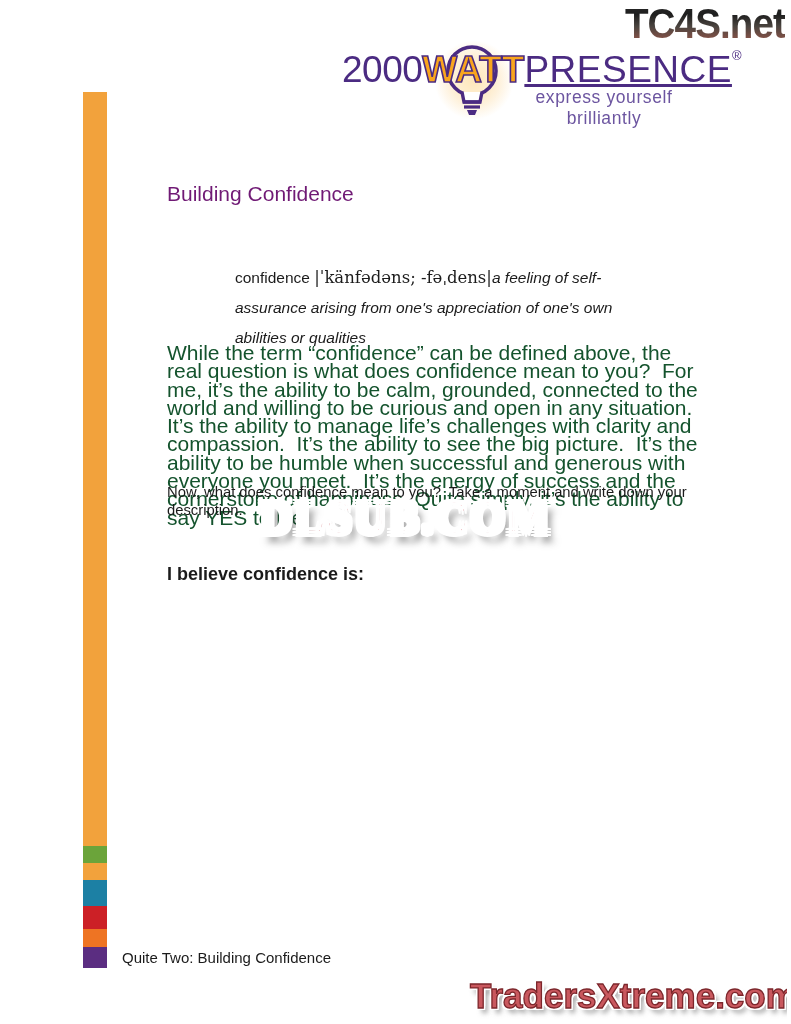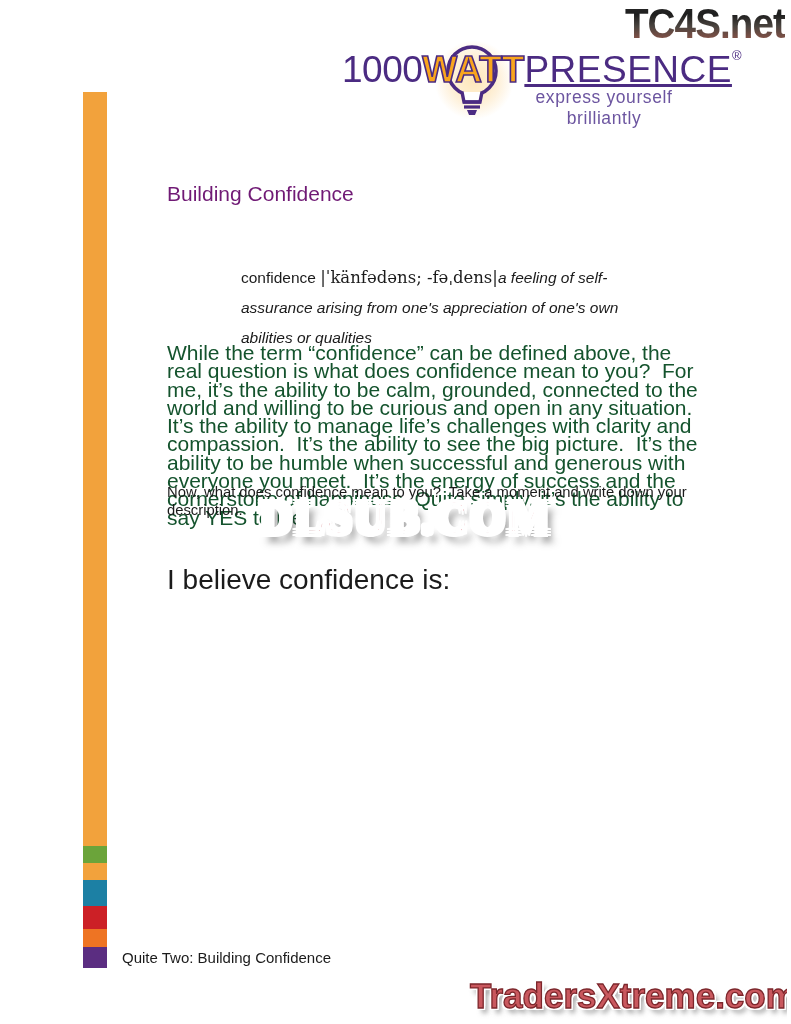--- a/index.html
+++ b/index.html
@@ -102,21 +102,20 @@
     font-weight: 400;
     color: #701a75;
   }
   .definition {
     position: absolute;
     left: 231px; top: 263px;
     width: 420px;
     font-size: 15.5px;
     line-height: 30px;
     color: #1b1b1b;
-    margin-left: 6px;
   }
   .def-word { font-style: normal; }
   .def-phonetic { font-family: "DejaVu Serif", "Liberation Serif", serif; font-size: 16.5px; }
   .def-meaning { font-style: italic; }
   .para-1 {
     position: absolute;
     left: 163px; top: 344px;
     width: 543px;
     font-size: 21px;
     line-height: 18.3px;
@@ -128,22 +127,22 @@
     left: 163px; top: 483px;
     width: 543px;
     font-size: 14.8px;
     line-height: 18.3px;
     color: #1b1b1b;
     white-space: pre-wrap;
   }
   .prompt-heading {
     position: absolute;
     left: 163px; top: 564px;
-    font-size: 28px;
-    font-weight: 400;
+    font-size: 18px;
+    font-weight: 700;
     color: #1b1b1b;
   }
   .footer-label {
     position: absolute;
     left: 118px; top: 949px;
     font-size: 15px;
     color: #1b1b1b;
   }
 
   
@@ -190,21 +189,21 @@
   <div class="logo-glow"></div>
 
   <svg class="bulb" viewBox="0 0 64 74">
     <circle cx="32" cy="27" r="24" fill="rgba(255,246,222,0.35)" stroke="#4B2B82" stroke-width="3.6"></circle>
     <path d="M22 48 L24 58 L40 58 L42 48" fill="#fff" stroke="#4B2B82" stroke-width="3.4"></path>
     <line x1="23" y1="58" x2="41" y2="58" stroke="#4B2B82" stroke-width="3.2"></line>
     <line x1="24" y1="63" x2="40" y2="63" stroke="#4B2B82" stroke-width="3.2"></line>
     <path d="M27 66 L29 71 L35 71 L37 66 Z" fill="#4B2B82"></path>
   </svg>
 
-  <div class="logo-text"><span class="logo-1000">1000</span><span class="logo-watt">WATT</span><span class="logo-presence">PRESENCE</span><span class="logo-reg">®</span></div>
+  <div class="logo-text"><span class="logo-1000">2000</span><span class="logo-watt">WATT</span><span class="logo-presence">PRESENCE</span><span class="logo-reg">®</span></div>
 
   <div class="tagline">express yourself brilliantly</div>
 
   <div class="bar-main" style="background: rgb(242, 162, 60);"></div>
   <div class="bar-segments">
       <div class="bar-seg" style="background: rgb(107, 164, 58);"></div>
       <div class="bar-seg" style="background: rgb(242, 162, 60);"></div>
       <div class="bar-seg" style="background: rgb(28, 128, 164);"></div>
       <div class="bar-seg" style="background: rgb(204, 32, 38);"></div>
       <div class="bar-seg" style="background: rgb(238, 116, 35);"></div>

